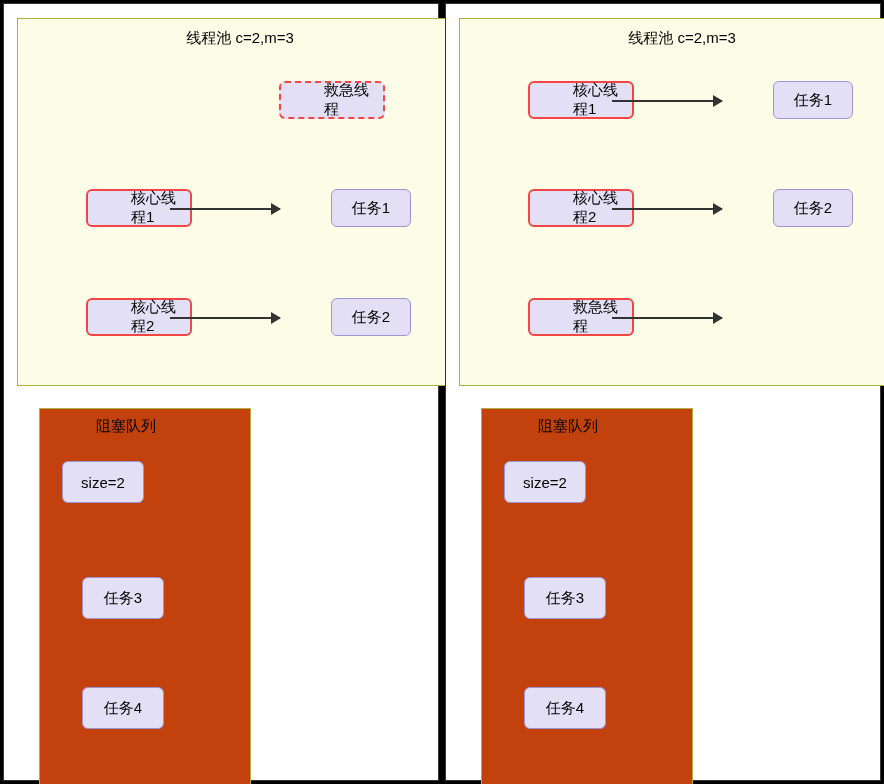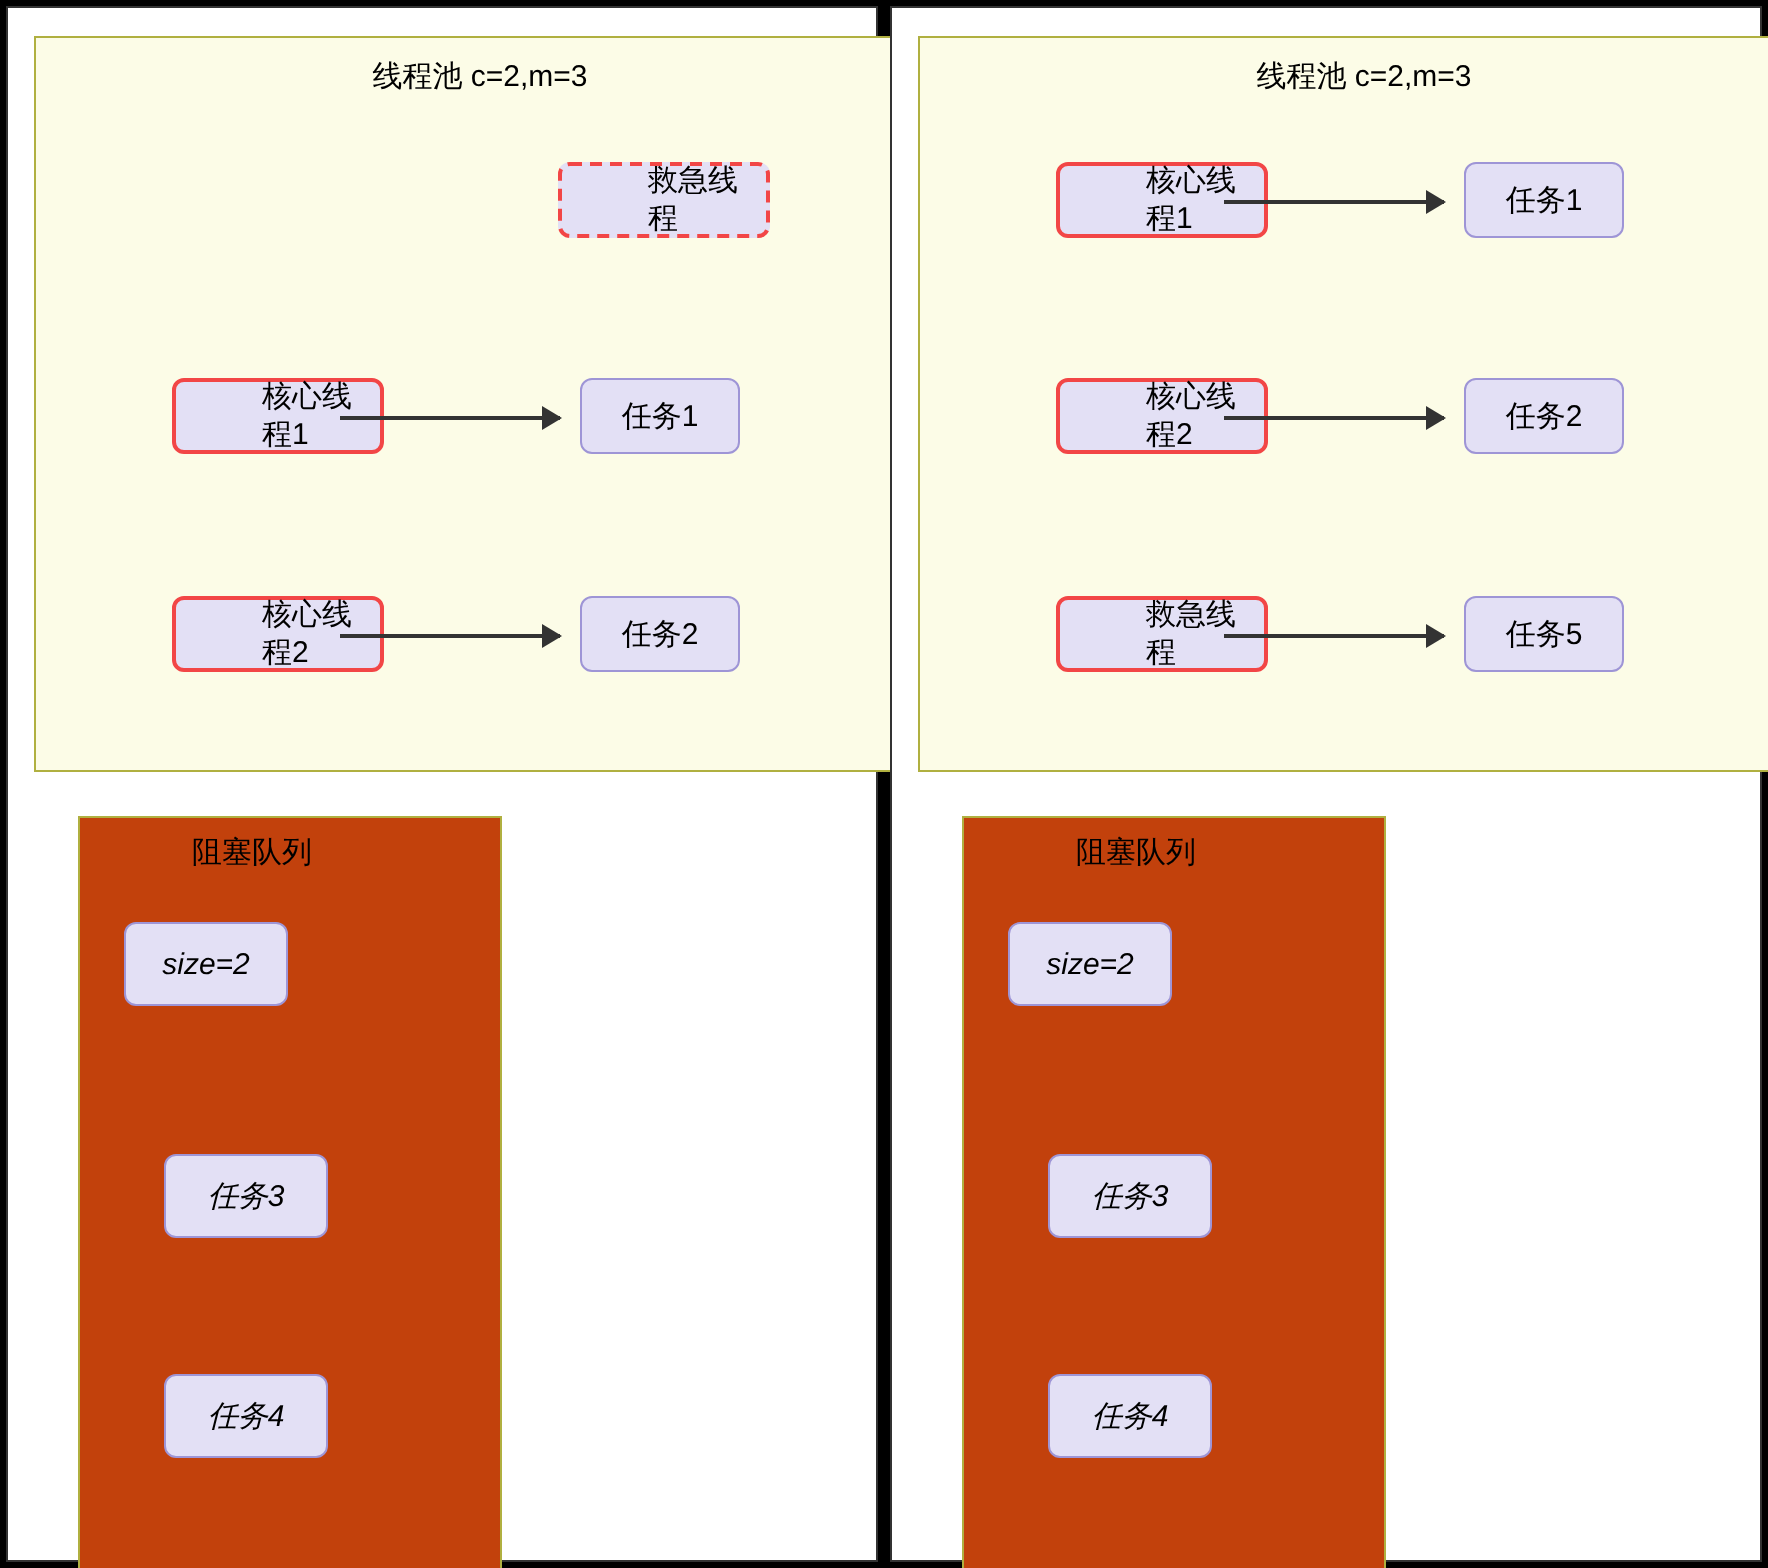--- a/index.html
+++ b/index.html
@@ -61,22 +61,22 @@
     .node {
       position: absolute;
       background: #e3e0f5;
       border: 1px solid #9e95d6;
       border-radius: 6px;
       display: flex;
       align-items: center;
       justify-content: center;
     }
     .thread-node { width: 106px; height: 38px; padding-left: 43px; }
-    .task-node { width: 80px; height: 38px; }
-    .queue-node { width: 82px; height: 42px; font-style: italic; }
+    .task-node { width: 80px; height: 38px; margin-left: 41px; }
+    .queue-node { width: 82px; height: 42px; }
 
     .red-border { border: 2px solid #f24646 !important; margin-left: 24px; }
     .dashed { border: 2px dashed #f24646 !important; }
 
     .arrow {
       position: absolute;
       height: 2px;
       background: #333;
     }
     .arrow::after {
@@ -125,21 +125,20 @@
     <div class="node thread-node red-border" style="left:44px; top:62px;">核心线程1</div>
     <div class="arrow" style="left:152px; top:81px; width:110px;"></div>
     <div class="node task-node" style="left:272px; top:62px;">任务1</div>
 
     <div class="node thread-node red-border" style="left:44px; top:170px;">核心线程2</div>
     <div class="arrow" style="left:152px; top:189px; width:110px;"></div>
     <div class="node task-node" style="left:272px; top:170px;">任务2</div>
 
     <div class="node thread-node red-border" style="left:44px; top:279px;">救急线程</div>
     <div class="arrow" style="left:152px; top:298px; width:110px;"></div>
-    <div class="node task-node" style="left:272px; top:279px;">任务5</div>
   </div>
 
   <div class="queue-box">
     <div class="queue-title">阻塞队列</div>
     <div class="node queue-node" style="left:22px; top:52px;">size=2</div>
     <div class="node queue-node" style="left:42px; top:168px;">任务3</div>
     <div class="node queue-node" style="left:42px; top:278px;">任务4</div>
   </div>
 </div>
 

